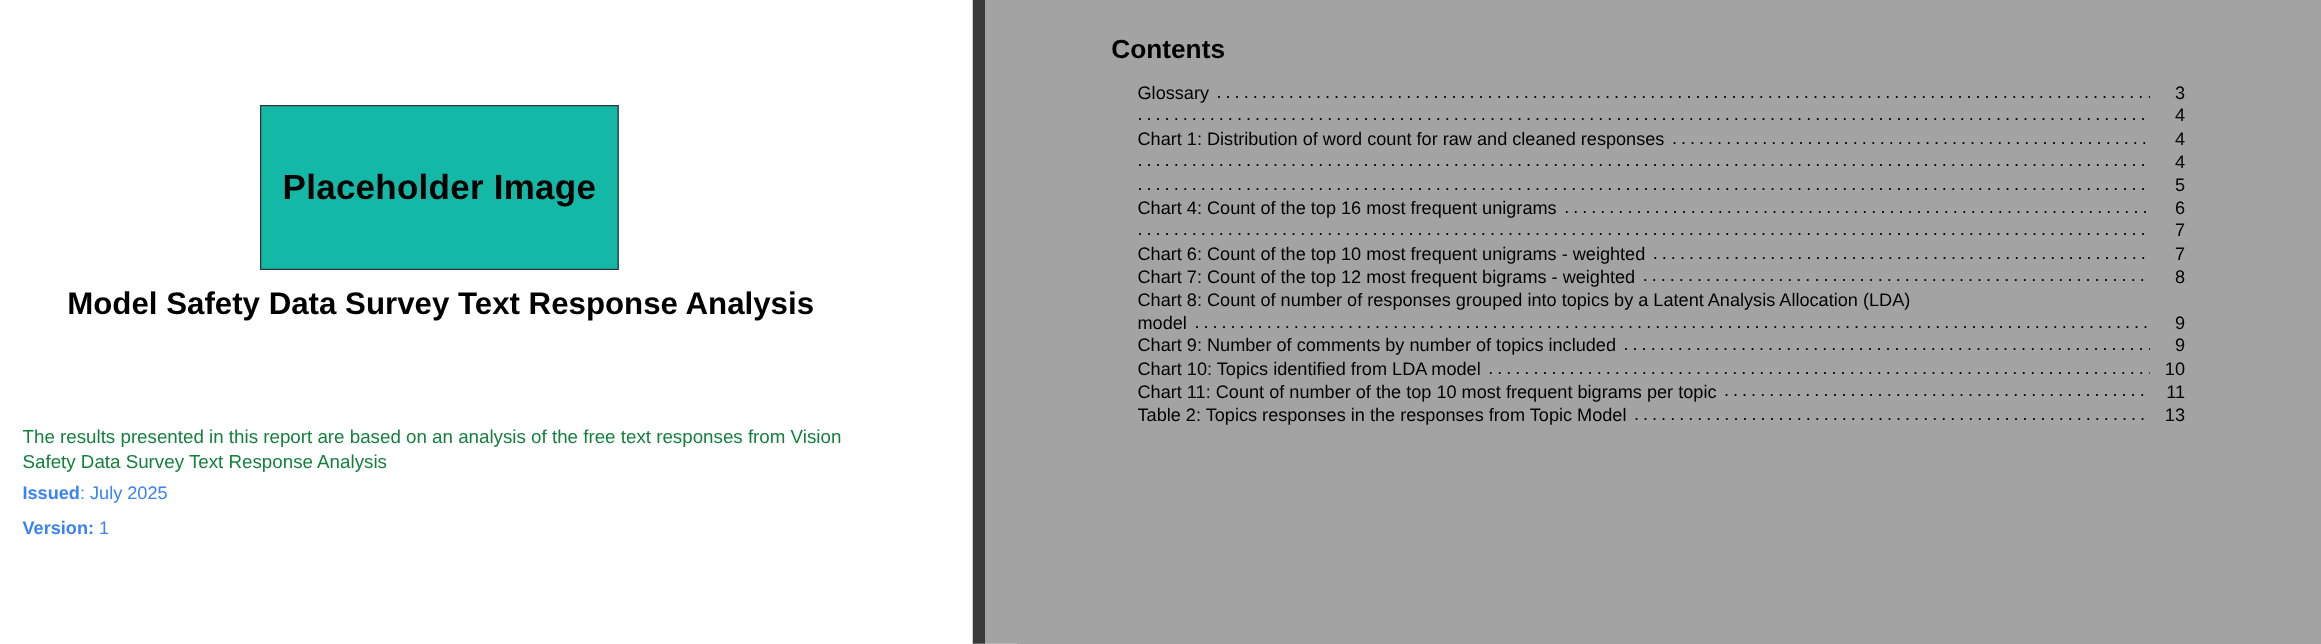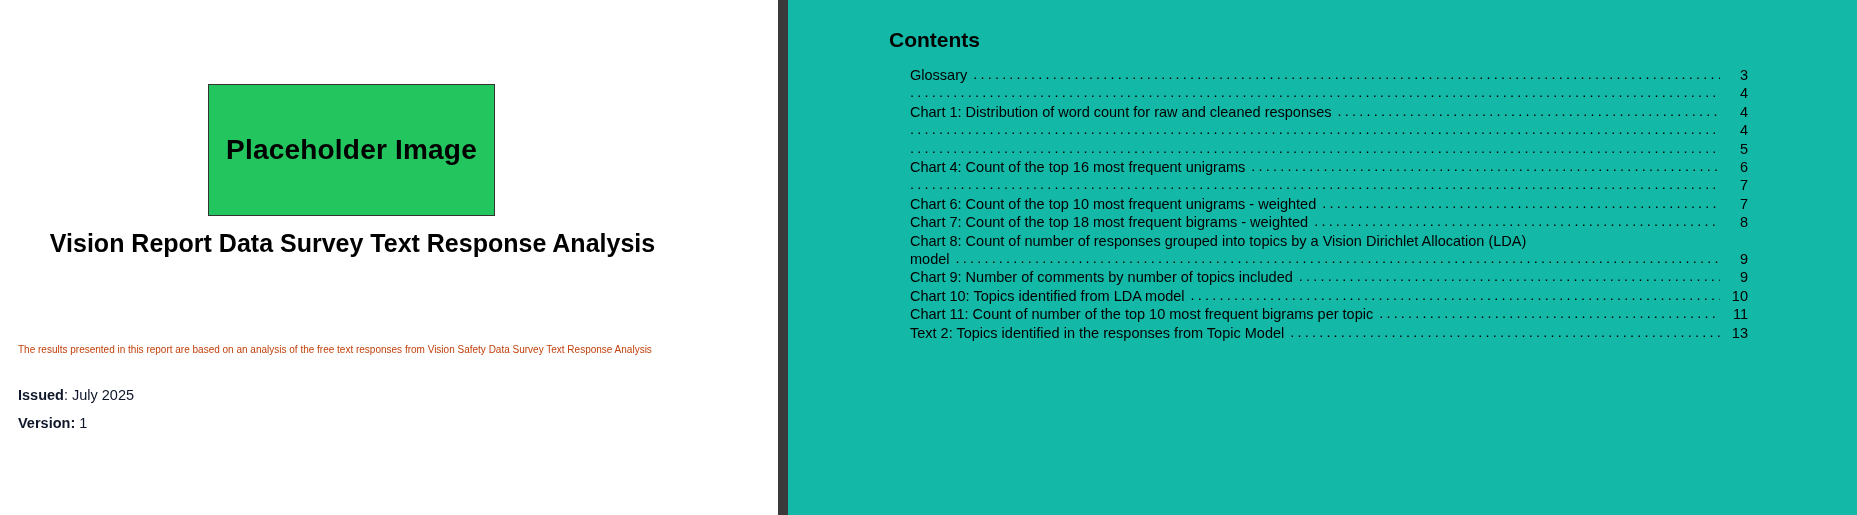--- a/index.html
+++ b/index.html
@@ -29,21 +29,21 @@
     background: #ffffff;
     box-sizing: border-box;
   }
   .placeholder-box {
     position: absolute;
     left: 208px;
     top: 84px;
     width: 285px;
     height: 130px;
     border: 1px solid #333333;
-    background: #22c55e;
+    background: #14b8a6;
     display: flex;
     align-items: center;
     justify-content: center;
   }
   .placeholder-box span {
     font-size: 28px;
     font-weight: bold;
     color: #000000;
     letter-spacing: 0.2px;
   }
@@ -59,49 +59,49 @@
     color: #000000;
   }
   .doc-title .line2 {
     display: block;
   }
   .intro-para {
     position: absolute;
     left: 18px;
     top: 340px;
     width: 670px;
-    font-size: 10px;
+    font-size: 15px;
     line-height: 20px;
-    color: #c2410c;
+    color: #15803d;
   }
   .meta-line {
     position: absolute;
     left: 18px;
     font-size: 14.5px;
     line-height: 20px;
-    color: #0f172a;
+    color: #3b82f6;
   }
   .meta-issued { top: 385px; }
   .meta-version { top: 413px; }
   .meta-line b { font-weight: bold; }
 
   
   .gutter {
     width: 10px;
     height: 515px;
     background: #3a3a3a;
     flex: 0 0 10px;
   }
 
   
   .right-page {
     position: relative;
     width: 1069px;
     height: 515px;
-    background: #14b8a6;
+    background: #a3a3a3;
     box-sizing: border-box;
   }
   .contents-heading {
     position: absolute;
     left: 101px;
     top: 28px;
     font-size: 21px;
     font-weight: bold;
     color: #000000;
   }
@@ -151,21 +151,21 @@
 
 <div class="page-wrap">
 
   <div class="left-page">
 
     <div class="placeholder-box">
       <span>Placeholder Image</span>
     </div>
 
     <div class="doc-title">
-      <span>Vision Report Data Survey Text Response Analysis</span>
+      <span>Model Safety Data Survey Text Response Analysis</span>
     </div>
 
     <div class="intro-para">The results presented in this report are based on an analysis of the free text responses from Vision Safety Data Survey Text Response Analysis</div>
 
     <div class="meta-line meta-issued"><b>Issued</b><span>: July 2025</span></div>
 
     <div class="meta-line meta-version"><b>Version:</b><span> 1</span></div>
   </div>
 
   <div class="gutter"></div>
@@ -203,26 +203,26 @@
         <div class="toc-entry">
           <span class="toc-dots">............................................................................................................................................................................................................................................................................................................</span>
           <span class="toc-page">7</span>
         </div>
         <div class="toc-entry">
           <span class="toc-label">Chart 6: Count of the top 10 most frequent unigrams - weighted</span>
           <span class="toc-dots">............................................................................................................................................................................................................................................................................................................</span>
           <span class="toc-page">7</span>
         </div>
         <div class="toc-entry">
-          <span class="toc-label">Chart 7: Count of the top 18 most frequent bigrams - weighted</span>
+          <span class="toc-label">Chart 7: Count of the top 12 most frequent bigrams - weighted</span>
           <span class="toc-dots">............................................................................................................................................................................................................................................................................................................</span>
           <span class="toc-page">8</span>
         </div>
         <div class="toc-entry">
-          <span class="toc-label">Chart 8: Count of number of responses grouped into topics by a Vision Dirichlet Allocation (LDA)</span>
+          <span class="toc-label">Chart 8: Count of number of responses grouped into topics by a Latent Analysis Allocation (LDA)</span>
         </div>
         <div class="toc-entry wrapped">
           <span class="toc-label toc-cont">model</span>
           <span class="toc-dots">............................................................................................................................................................................................................................................................................................................</span>
           <span class="toc-page">9</span>
         </div>
         <div class="toc-entry">
           <span class="toc-label">Chart 9: Number of comments by number of topics included</span>
           <span class="toc-dots">............................................................................................................................................................................................................................................................................................................</span>
           <span class="toc-page">9</span>
@@ -231,20 +231,20 @@
           <span class="toc-label">Chart 10: Topics identified from LDA model</span>
           <span class="toc-dots">............................................................................................................................................................................................................................................................................................................</span>
           <span class="toc-page">10</span>
         </div>
         <div class="toc-entry">
           <span class="toc-label">Chart 11: Count of number of the top 10 most frequent bigrams per topic</span>
           <span class="toc-dots">............................................................................................................................................................................................................................................................................................................</span>
           <span class="toc-page">11</span>
         </div>
         <div class="toc-entry">
-          <span class="toc-label">Text 2: Topics identified in the responses from Topic Model</span>
+          <span class="toc-label">Table 2: Topics responses in the responses from Topic Model</span>
           <span class="toc-dots">............................................................................................................................................................................................................................................................................................................</span>
           <span class="toc-page">13</span>
         </div>
       </div>
   </div>
 
 </div>
 
 </body></html>

